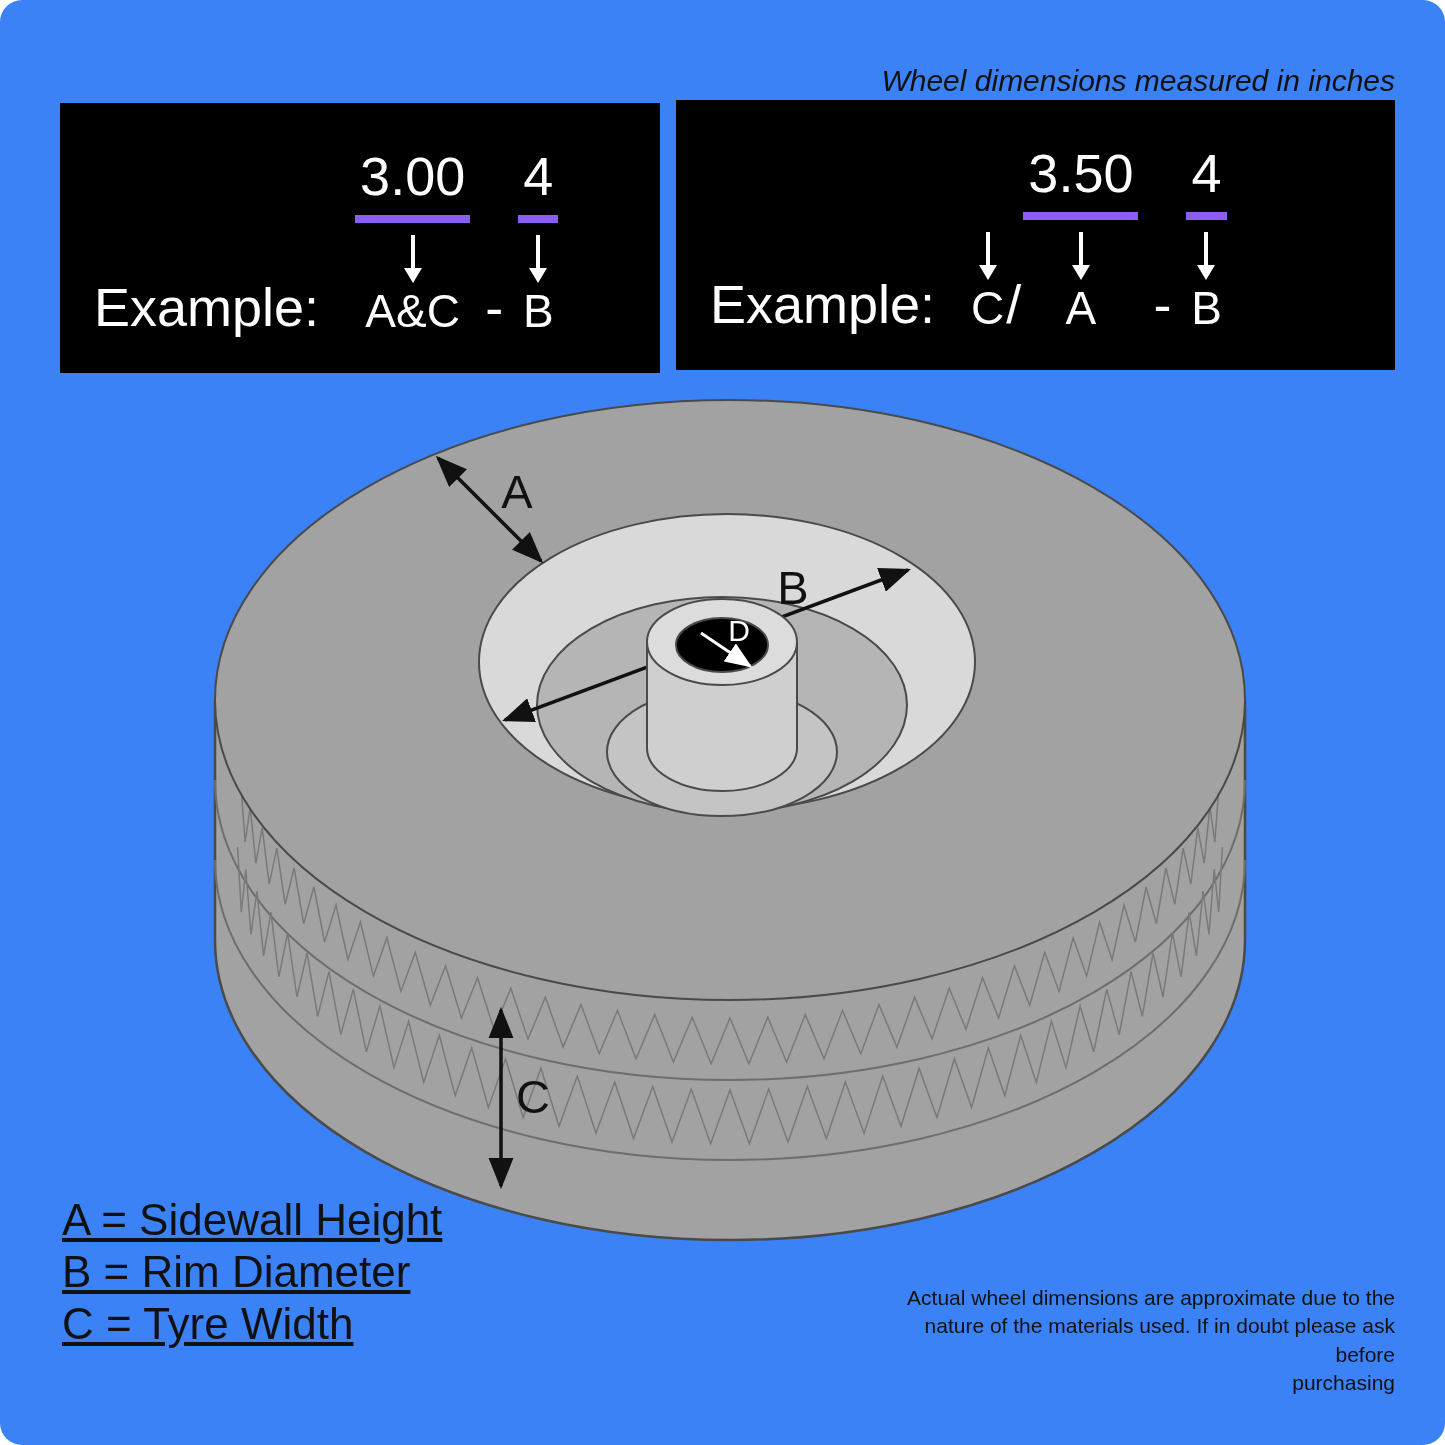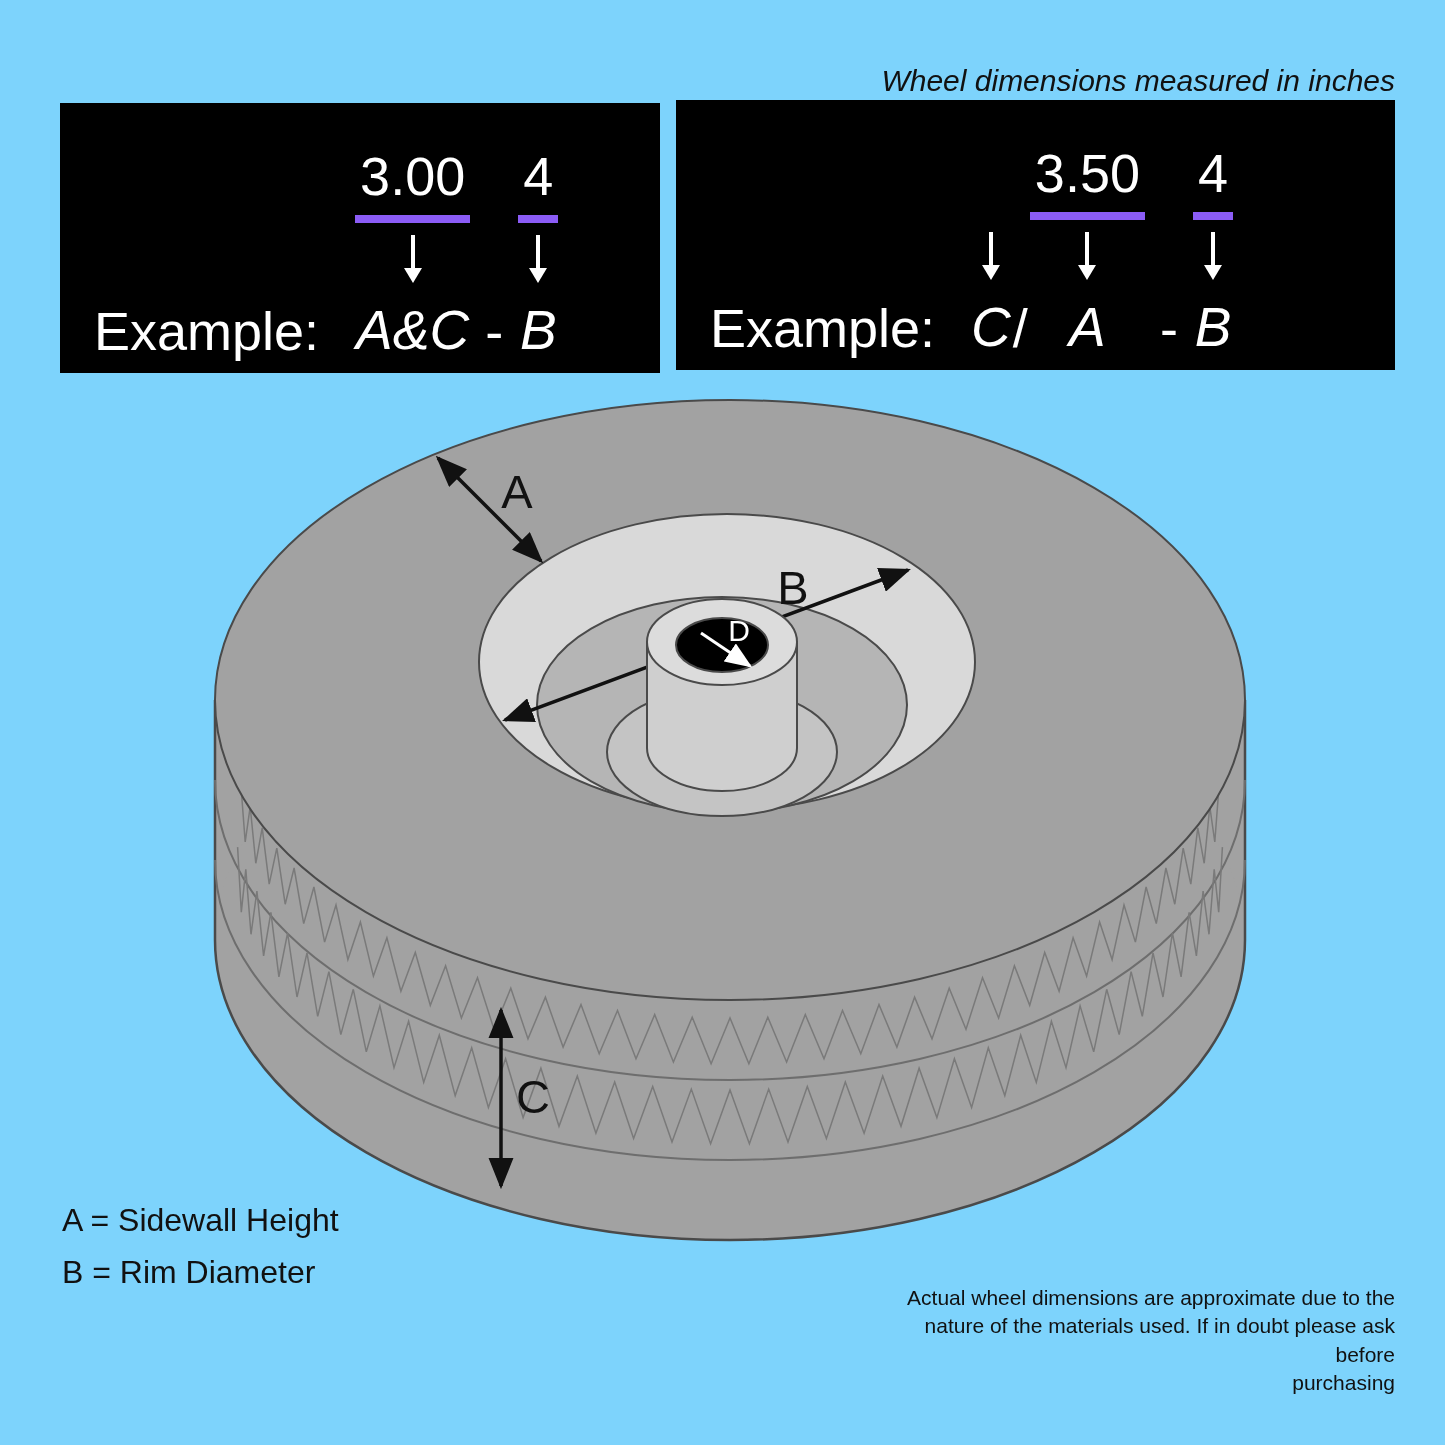--- a/index.html
+++ b/index.html
@@ -1,42 +1,42 @@
 <!DOCTYPE html>
 <html><head>
 <meta charset="utf-8">
 <style>
   html,body{margin:0;padding:0;background:#fff;}
   body{font-family:"Liberation Sans", sans-serif;}
-  .page{position:relative;width:1445px;height:1445px;background:#7dd3fc;overflow:hidden;}
+  .page{position:relative;width:1445px;height:1445px;background:#3b82f6;overflow:hidden;border-radius:22px;}
 
   .top-note{position:absolute;top:64px;right:50px;font-style:italic;font-size:30px;color:#111;}
 
   .example-box{position:absolute;background:#000;color:#fff;box-sizing:border-box;padding:44px 0 0 34px;}
   .box1{left:60px;top:103px;width:600px;height:270px;}
   .box2{left:676px;top:100px;width:719px;height:270px;}
   .ex-row{display:flex;align-items:flex-end;}
   .ex-label{font-size:54px;line-height:1.1;margin-right:36px;white-space:nowrap;}
   .ex-col{display:flex;flex-direction:column;align-items:center;}
   .ex-num{font-size:54px;line-height:1.1;border-bottom:8px solid #8b5cf6;padding:0 5px 9px;}
   .ex-sep{font-size:54px;line-height:1.1;margin:0 15px;}
   .ex-slash{font-size:54px;line-height:1.1;margin:0 2px;}
   .down-arrow{margin-top:11px;}
-  .ex-callout{font-size:55px;font-style:italic;margin-top:16px;line-height:1.1;}
+  .ex-callout{font-size:46px;margin-top:2px;line-height:1.1;}
 
   .wheel-svg{position:absolute;left:0;top:0;}
   .edge{stroke:#4a4a4a;stroke-width:2;}
   .outline{stroke:#4a4a4a;stroke-width:2.5;fill:none;}
   .seam{stroke:#6e6e6e;stroke-width:2;fill:none;}
   .zig{stroke:#7a7a7a;stroke-width:1.5;fill:none;}
   .dim-line{stroke:#111;stroke-width:3.5;fill:none;}
   .dim-label{font-size:47px;fill:#111;}
   text{font-family:"Liberation Sans", sans-serif;}
 
-  .legend{position:absolute;left:62px;top:1194px;font-size:32px;color:#111;line-height:52px;}
+  .legend{position:absolute;left:62px;top:1194px;font-size:44px;color:#111;line-height:52px;text-decoration:underline;}
   .footnote{position:absolute;right:50px;top:1284px;width:500px;text-align:right;
             font-size:21px;color:#111;line-height:1.35;}
 </style>
 </head>
 <body>
 
 <div class="page">
 
   <div class="top-note">Wheel dimensions measured in inches</div>
 
@@ -132,20 +132,21 @@
 
     <text x="793" y="604" text-anchor="middle" class="dim-label">B</text>
 
     <line x1="501" y1="1010" x2="501" y2="1186" class="dim-line" marker-start="url(#ah)" marker-end="url(#ah)"></line>
     <text x="533" y="1113" text-anchor="middle" class="dim-label">C</text>
   </svg>
 
   <div class="legend">
     <div>A = Sidewall Height</div>
     <div>B = Rim Diameter</div>
+    <div>C = Tyre Width</div>
   </div>
 
   <div class="footnote">
     <div>Actual wheel dimensions are approximate due to the</div>
     <div>nature of the materials used. If in doubt please ask before</div>
     <div>purchasing</div>
   </div>
 
 </div>
 

